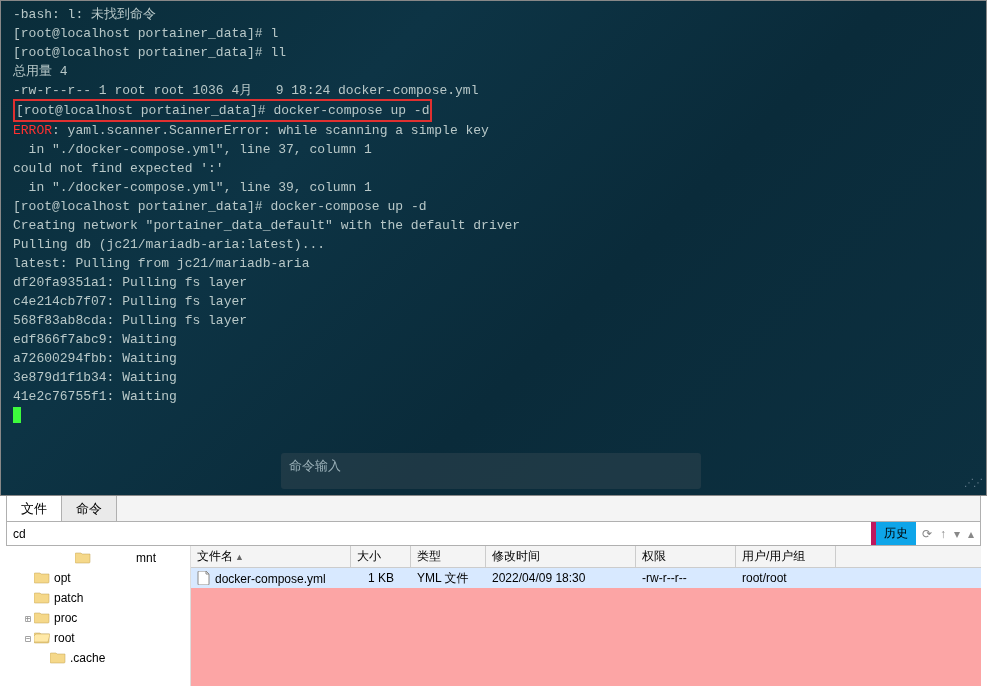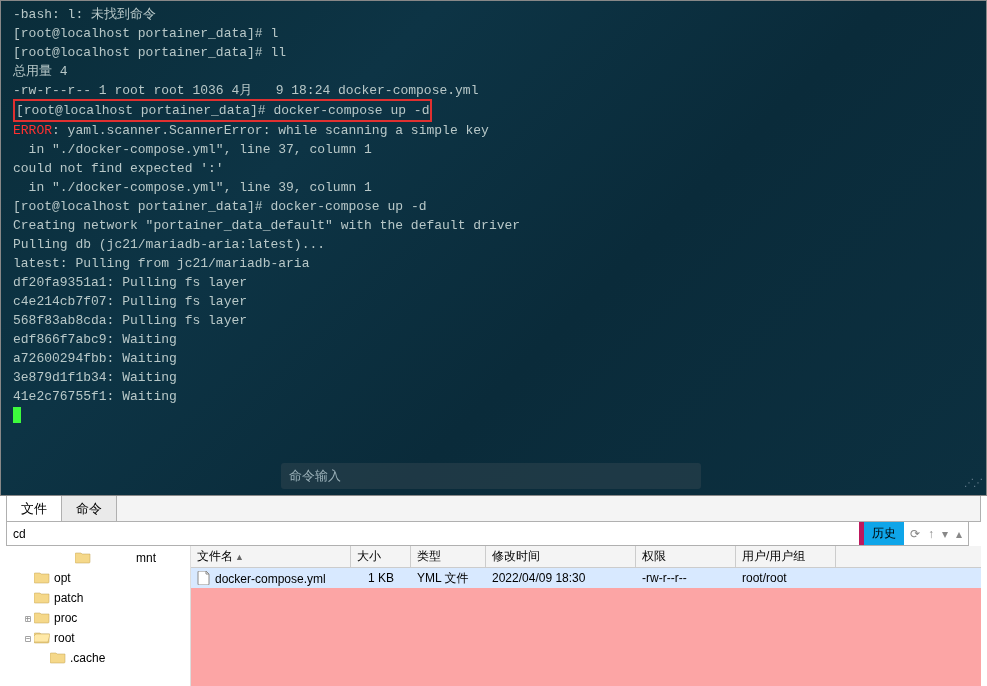--- a/index.html
+++ b/index.html
@@ -19,21 +19,21 @@
   }
   .terminal .line { white-space: pre; }
   .t-red { color: #ff3030; }
   .t-redbox { border: 2px solid #e03030; display: inline-block; padding: 0 1px; margin: -1px 0; }
   .cursor { display: inline-block; width: 8px; height: 16px; background: #3dfa3d; vertical-align: text-bottom; }
   .cmd-input-box {
     position: absolute;
     left: 280px;
     width: 420px;
     bottom: 6px;
-    height: 26px;
+    height: 36px;
     background: rgba(50,70,80,0.5);
     border-radius: 3px;
     padding: 4px 8px;
     color: #9ab0b8;
   }
   .drag-dots { position: absolute; right: 4px; bottom: 2px; font-size: 10px; color: #6a8090; letter-spacing: -1px; }
   
   .tabs-bar {
     background: #f4f4f4;
     border: 1px solid #b0b0b0;
@@ -54,21 +54,21 @@
   .tab.active { background: #fff; }
   
   .path-bar {
     display: flex;
     align-items: center;
     border: 1px solid #b0b0b0;
     border-top: none;
     height: 24px;
     background: #fff;
     margin-left: 6px;
-    margin-right: 18px;
+    margin-right: 6px;
     justify-content: center;
   }
   .path-text { padding: 2px 6px; font-size: 12px; }
   .path-spacer { flex: 1; }
   .path-btn { padding: 2px 8px; border-left: 5px solid #be185d; cursor: pointer; background: #0ea5e9; height: 100%; display: flex; align-items: center; }
   .path-icons { padding: 0 6px; color: #888; display: flex; gap: 8px; align-items: center; }
   .path-icons span { cursor: pointer; }
   
   .file-panel { display: flex; height: 141px; margin-left: 6px; margin-right: 6px; }
   .tree {

